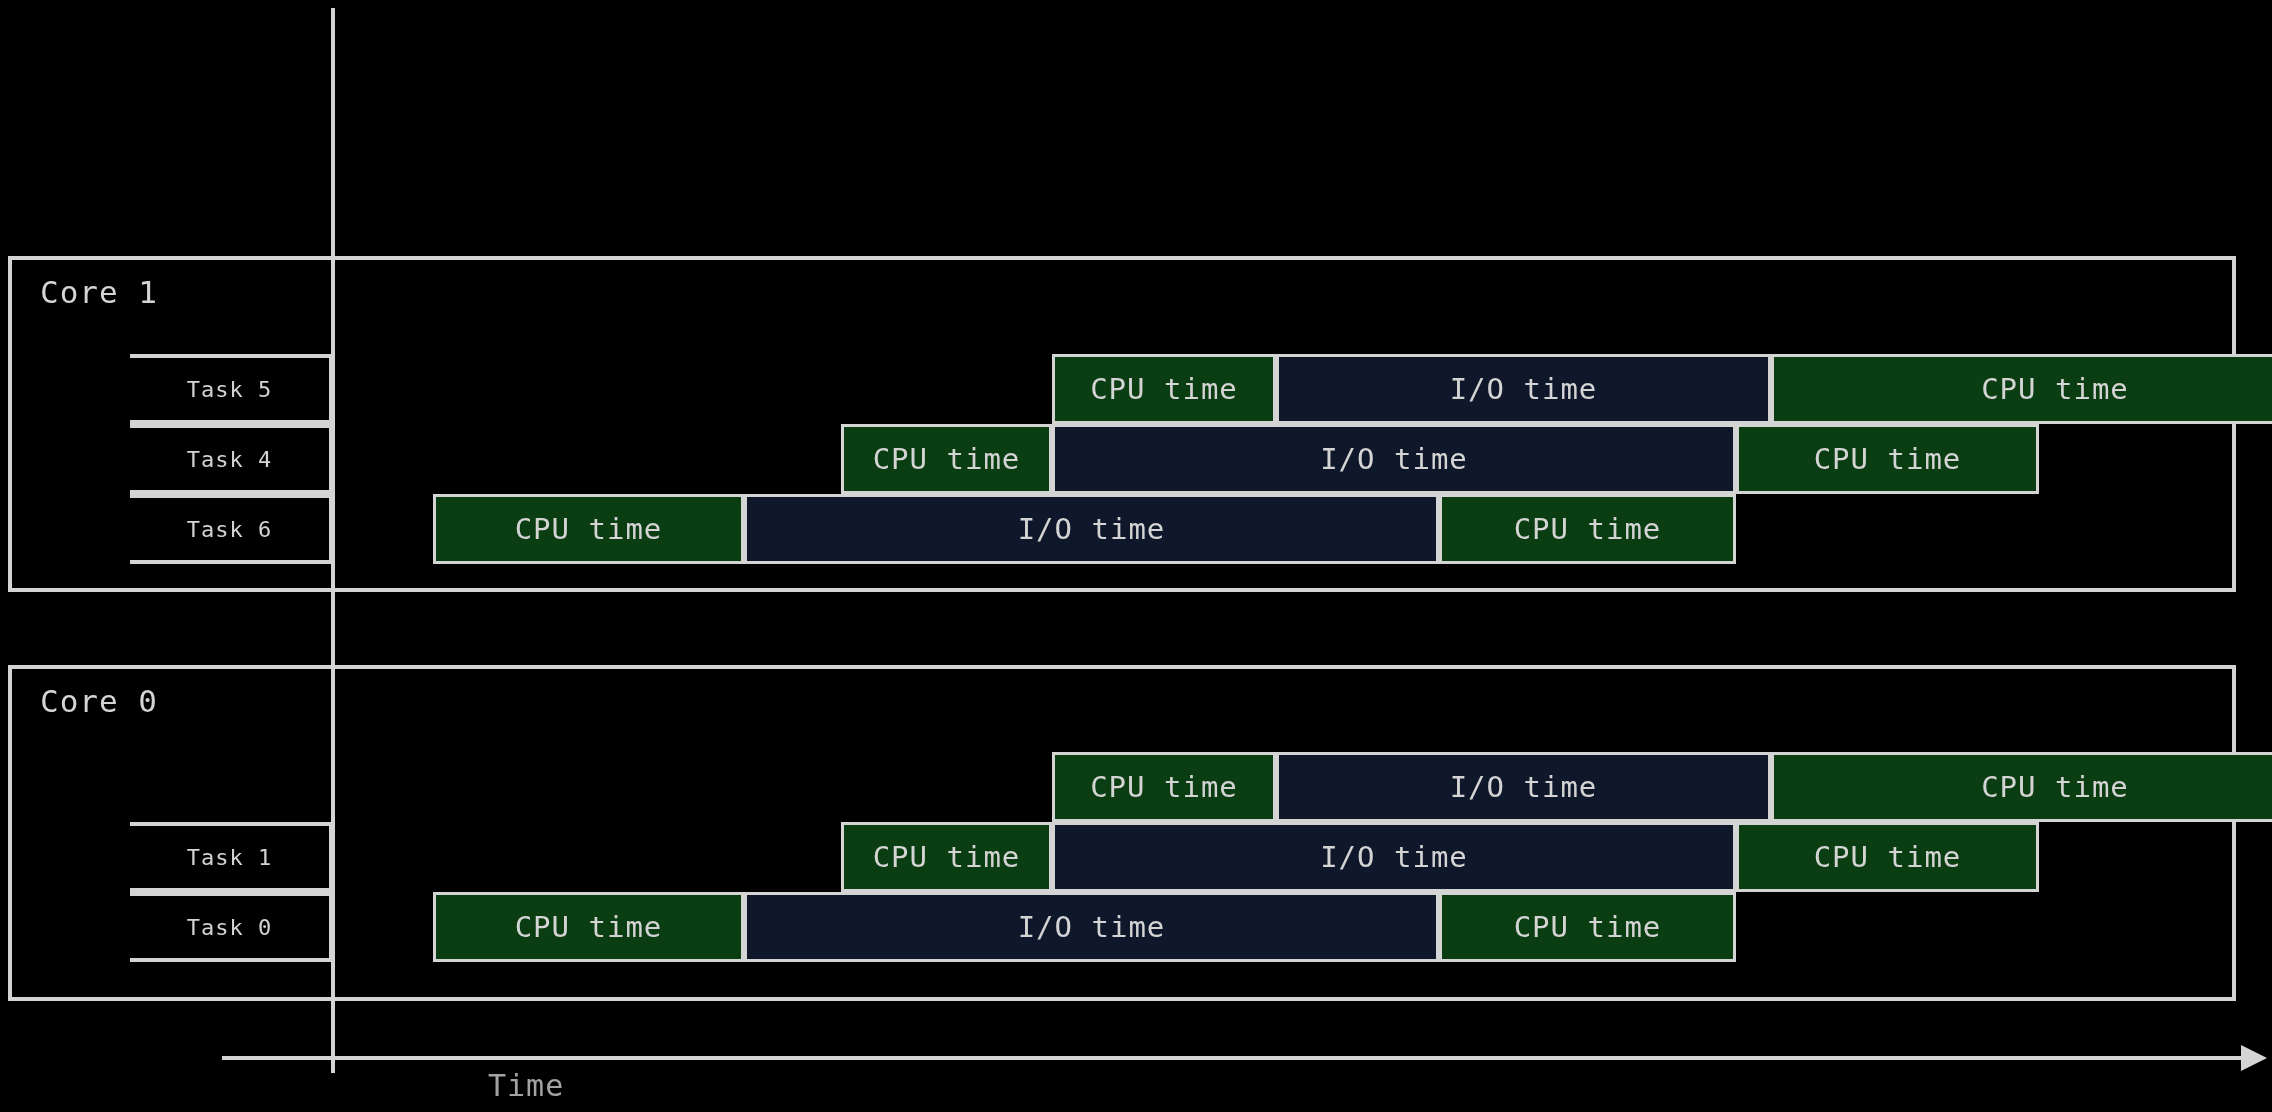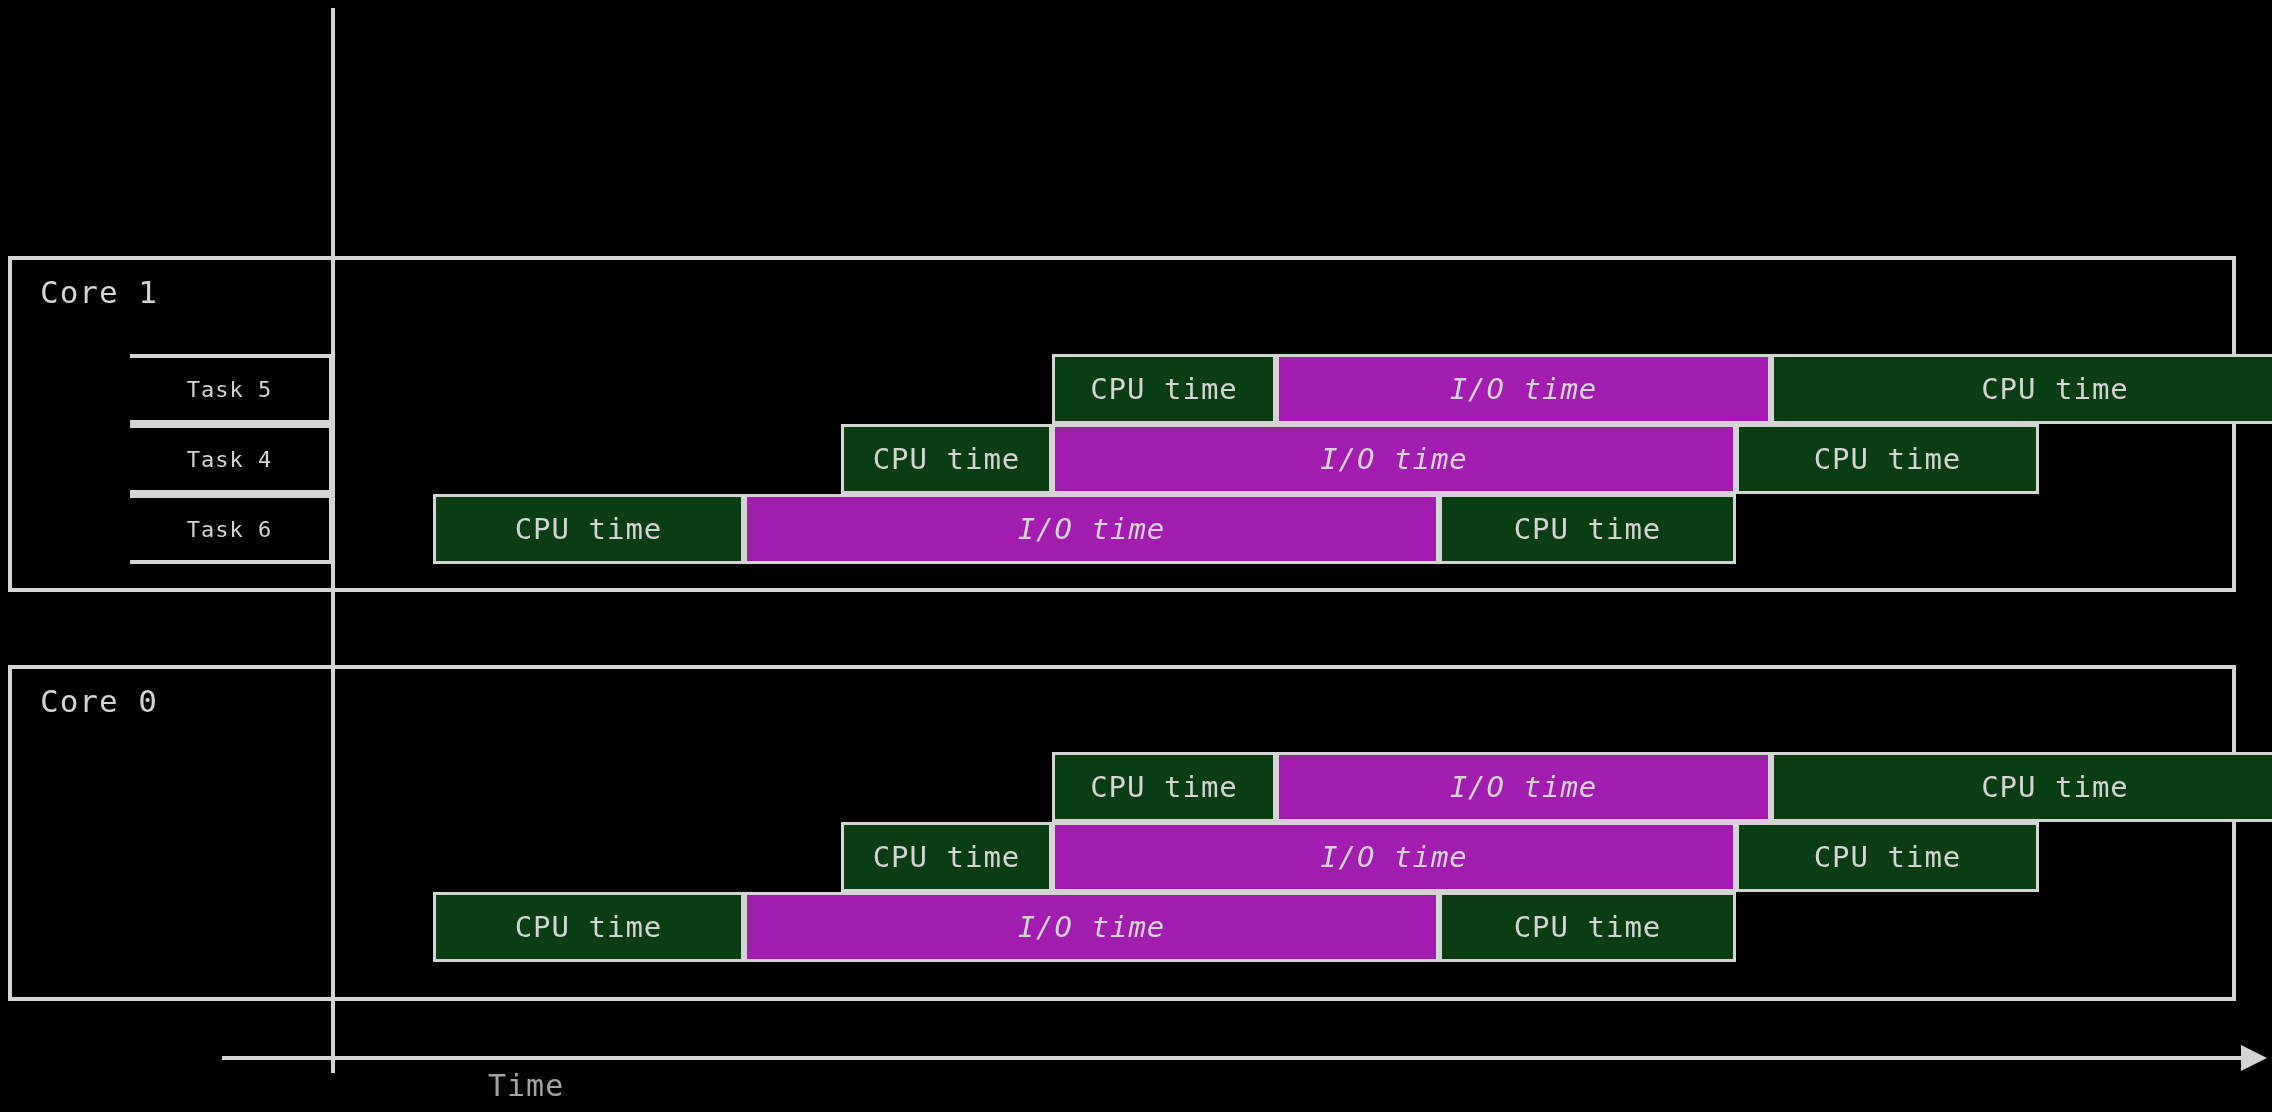--- a/index.html
+++ b/index.html
@@ -97,23 +97,22 @@
     justify-content: center;
     font-size: 29px;
     letter-spacing: 1px;
     white-space: nowrap;
   }
   .seg-cpu {
     background: #0b3d13;
     color: #d4d4d4;
   }
   .seg-io {
-    background: #a21caf;
+    background: #0f172a;
     color: #d4d4d4;
-    font-style: italic;
   }
 </style>
 </head>
 <body>
 
 <div id="stage">
 
   <div class="vaxis" id="v-axis" style="left: 331px; top: 8px; width: 4px; height: 1065px;"></div>
 
   <div id="cores-container">
@@ -143,25 +142,27 @@
       <div class="core-box" style="left: 8px; top: 665px; width: 2228px; height: 336px;">
         <div class="core-title">Core 0</div>
       </div>
       <div class="task-grid" style="left: 130px; top: 752px; width: 2106px; height: 210px;">
         <div class="task-row" style="top: 0px; height: 70px; width: 2106px;">
           <div class="seg seg-cpu" style="left: 922px; width: 224px; top: 0px; height: 70px;">CPU time</div>
           <div class="seg seg-io" style="left: 1146px; width: 495px; top: 0px; height: 70px;">I/O time</div>
           <div class="seg seg-cpu" style="left: 1641px; width: 568px; top: 0px; height: 70px;">CPU time</div>
         </div>
         <div class="task-row" style="top: 70px; height: 70px; width: 2106px;">
+          <div class="task-label" style="left: 0px; top: 0px; width: 203px; height: 70px;">Task 1</div>
           <div class="seg seg-cpu" style="left: 711px; width: 211px; top: 0px; height: 70px;">CPU time</div>
           <div class="seg seg-io" style="left: 922px; width: 684px; top: 0px; height: 70px;">I/O time</div>
           <div class="seg seg-cpu" style="left: 1606px; width: 303px; top: 0px; height: 70px;">CPU time</div>
         </div>
         <div class="task-row" style="top: 140px; height: 70px; width: 2106px;">
+          <div class="task-label" style="left: 0px; top: 0px; width: 203px; height: 70px;">Task 0</div>
           <div class="seg seg-cpu" style="left: 303px; width: 311px; top: 0px; height: 70px;">CPU time</div>
           <div class="seg seg-io" style="left: 614px; width: 695px; top: 0px; height: 70px;">I/O time</div>
           <div class="seg seg-cpu" style="left: 1309px; width: 297px; top: 0px; height: 70px;">CPU time</div>
         </div>
       </div>
     </div>
 
   <div class="haxis" id="h-axis" style="left: 222px; top: 1056px; width: 2021px; height: 4px;"></div>
   <div class="arrowhead" id="h-arrow" style="left: 2241px; top: 1045px;"></div>
   <div class="axis-label" id="axis-label" style="left: 488px; top: 1068px;">Time</div>

